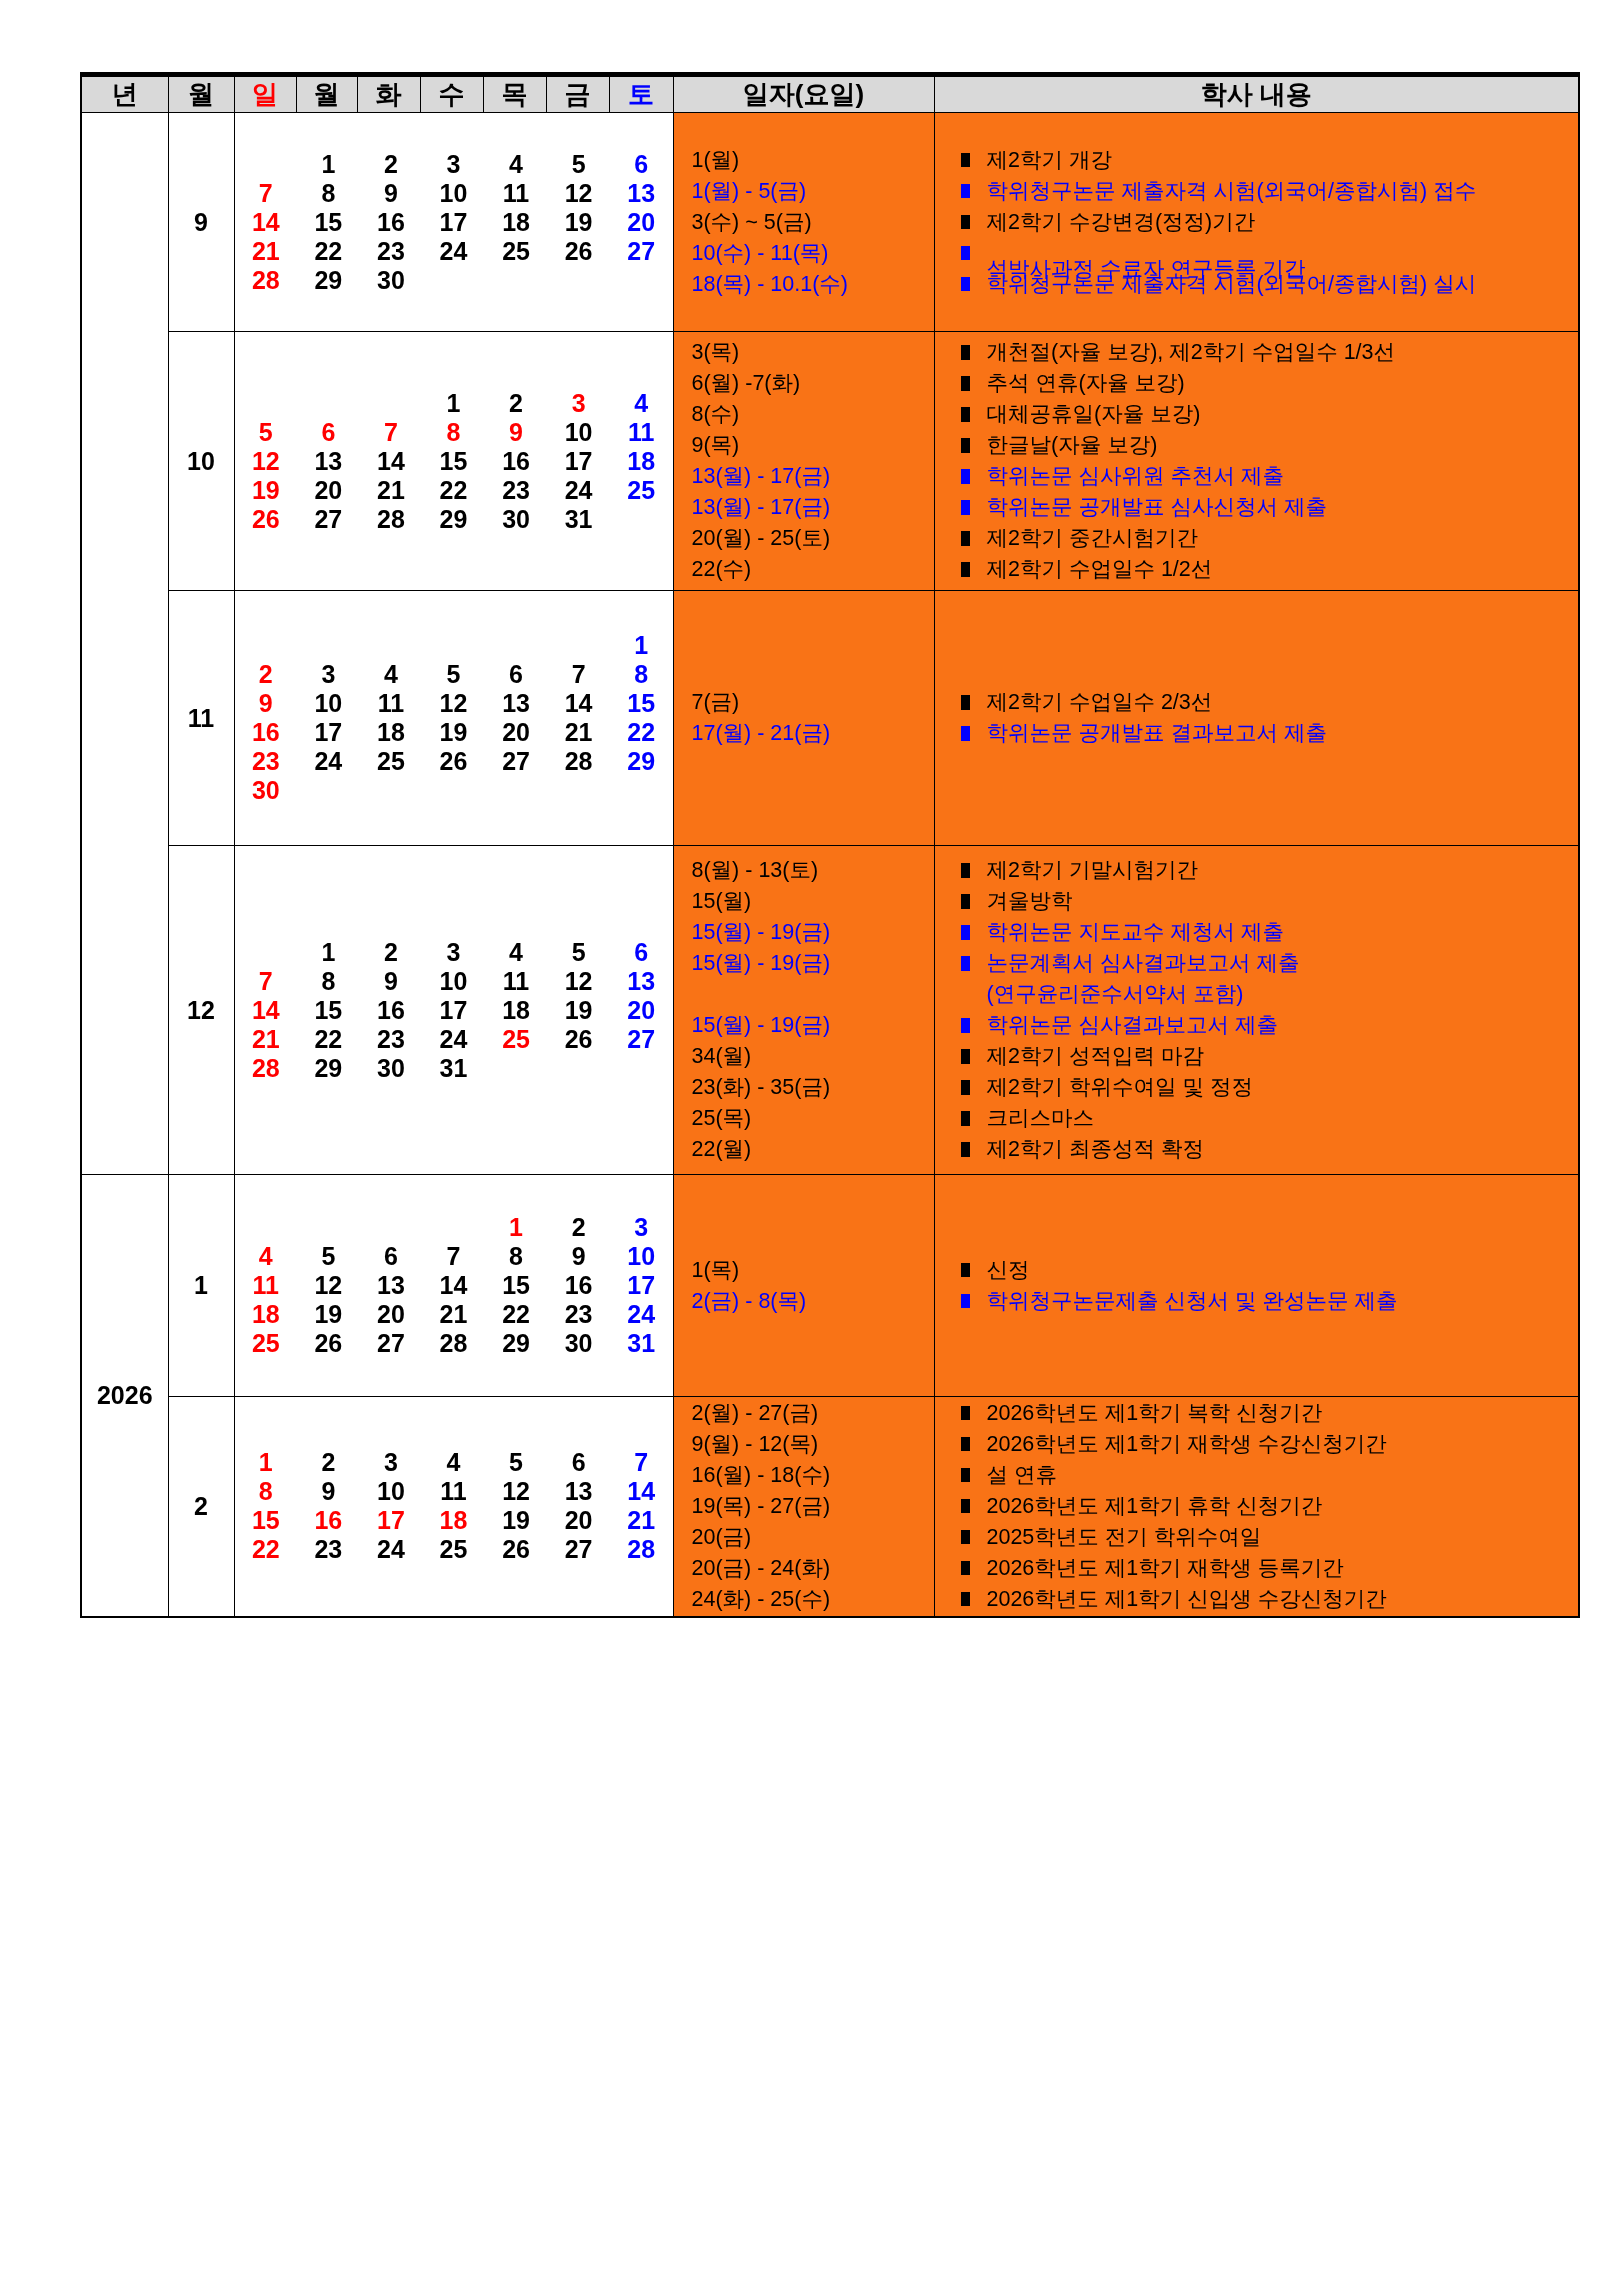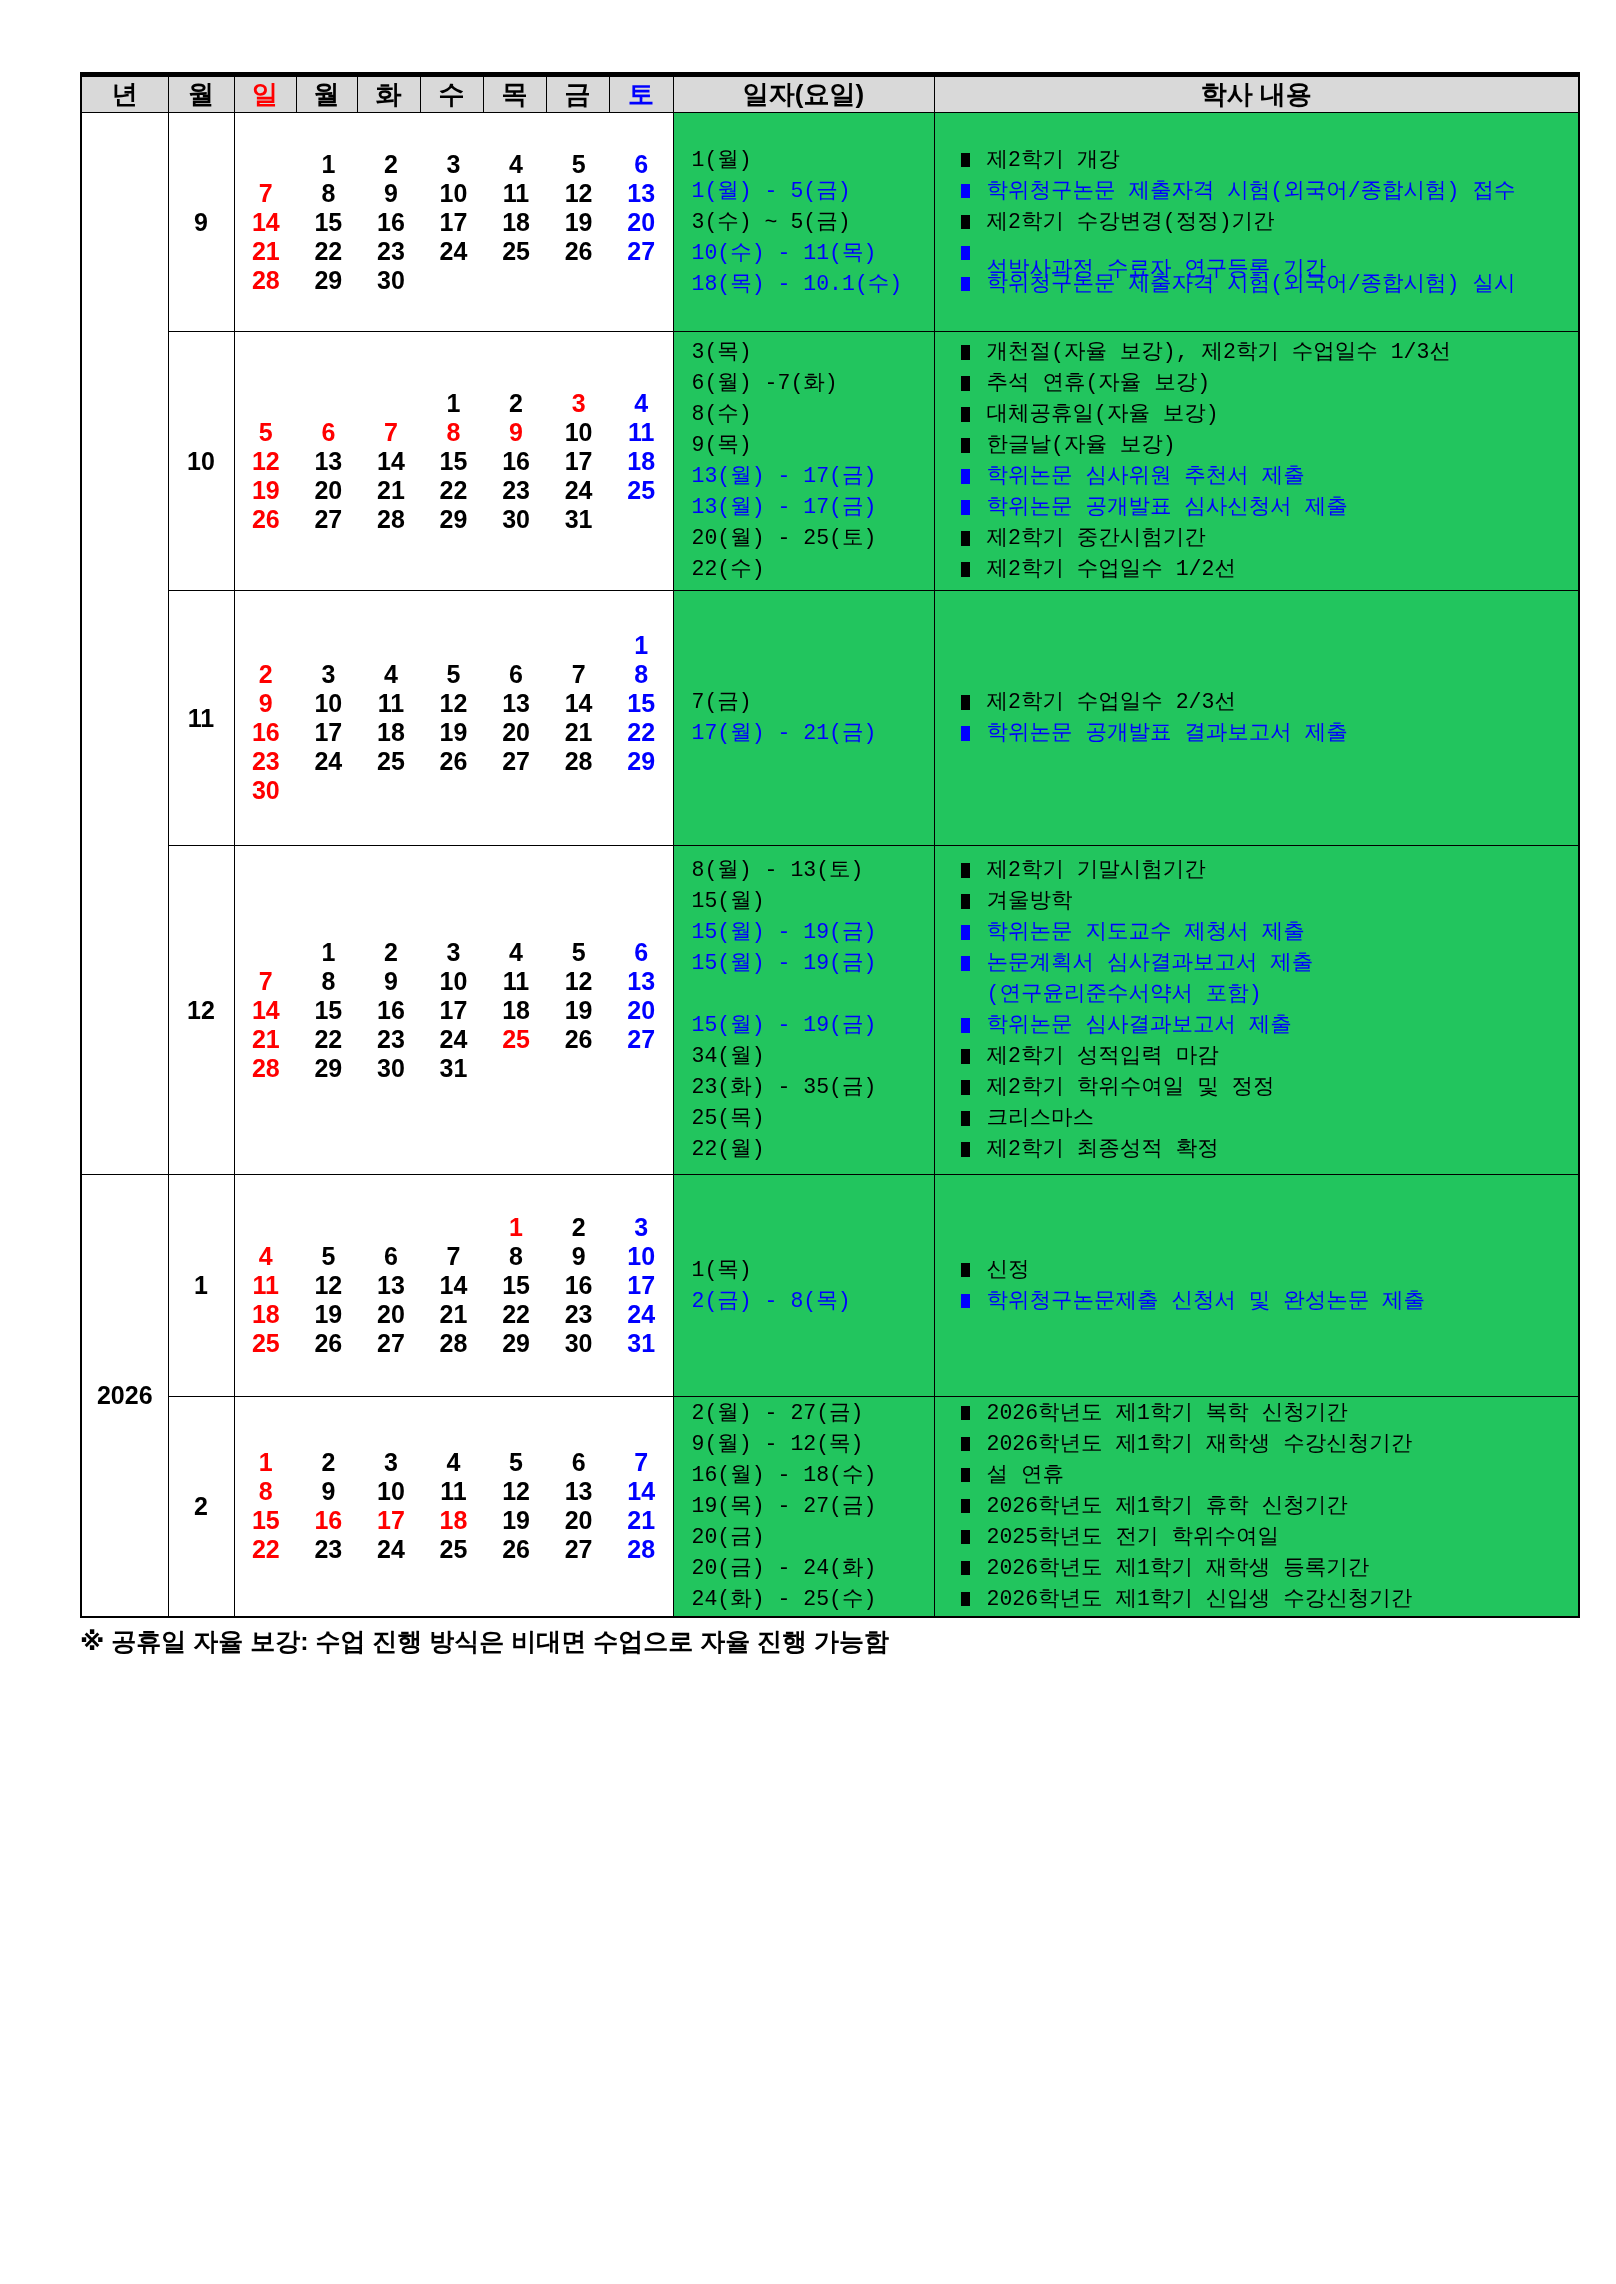--- a/index.html
+++ b/index.html
@@ -26,21 +26,21 @@
   }
   .grid-cell{background:#ffffff;vertical-align:middle;}
   .daygrid{
     display:grid;grid-template-columns:repeat(7,1fr);
     height:100%;box-sizing:border-box;padding:10.4px 0;
   }
   .day{
     display:flex;align-items:center;justify-content:center;
     font-size:25px;font-weight:bold;
   }
-  .date-cell,.content-cell{background:#22c55e;vertical-align:middle;font-family:Liberation Mono, monospace;}
+  .date-cell,.content-cell{background:#f97316;vertical-align:middle;}
   .lines{display:flex;flex-direction:column;justify-content:center;height:100%;}
   .line{height:31px;line-height:31px;font-size:21.5px;white-space:nowrap;}
   .date-line{padding-left:18px;}
   .content-line{padding-left:26px;display:flex;align-items:center;}
   .bullet{
     width:9px;height:14.3px;display:inline-block;background:#000;
     margin-right:17px;flex:0 0 auto;
   }
   .bullet.hidden{visibility:hidden;}
   .footnote{
@@ -551,16 +551,15 @@
               <div class="line content-line">
                 <span class="bullet" style="background: rgb(0, 0, 0);"></span>
                 <span style="color: rgb(0, 0, 0);">2026학년도 제1학기 신입생 수강신청기간</span>
               </div>
             </div>
           </td>
         </tr>
       </tbody>
   </table>
 
-  <div class="footnote">※ 공휴일 자율 보강: 수업 진행 방식은 비대면 수업으로 자율 진행 가능함</div>
 
 </div>
 
 
 </body></html>

